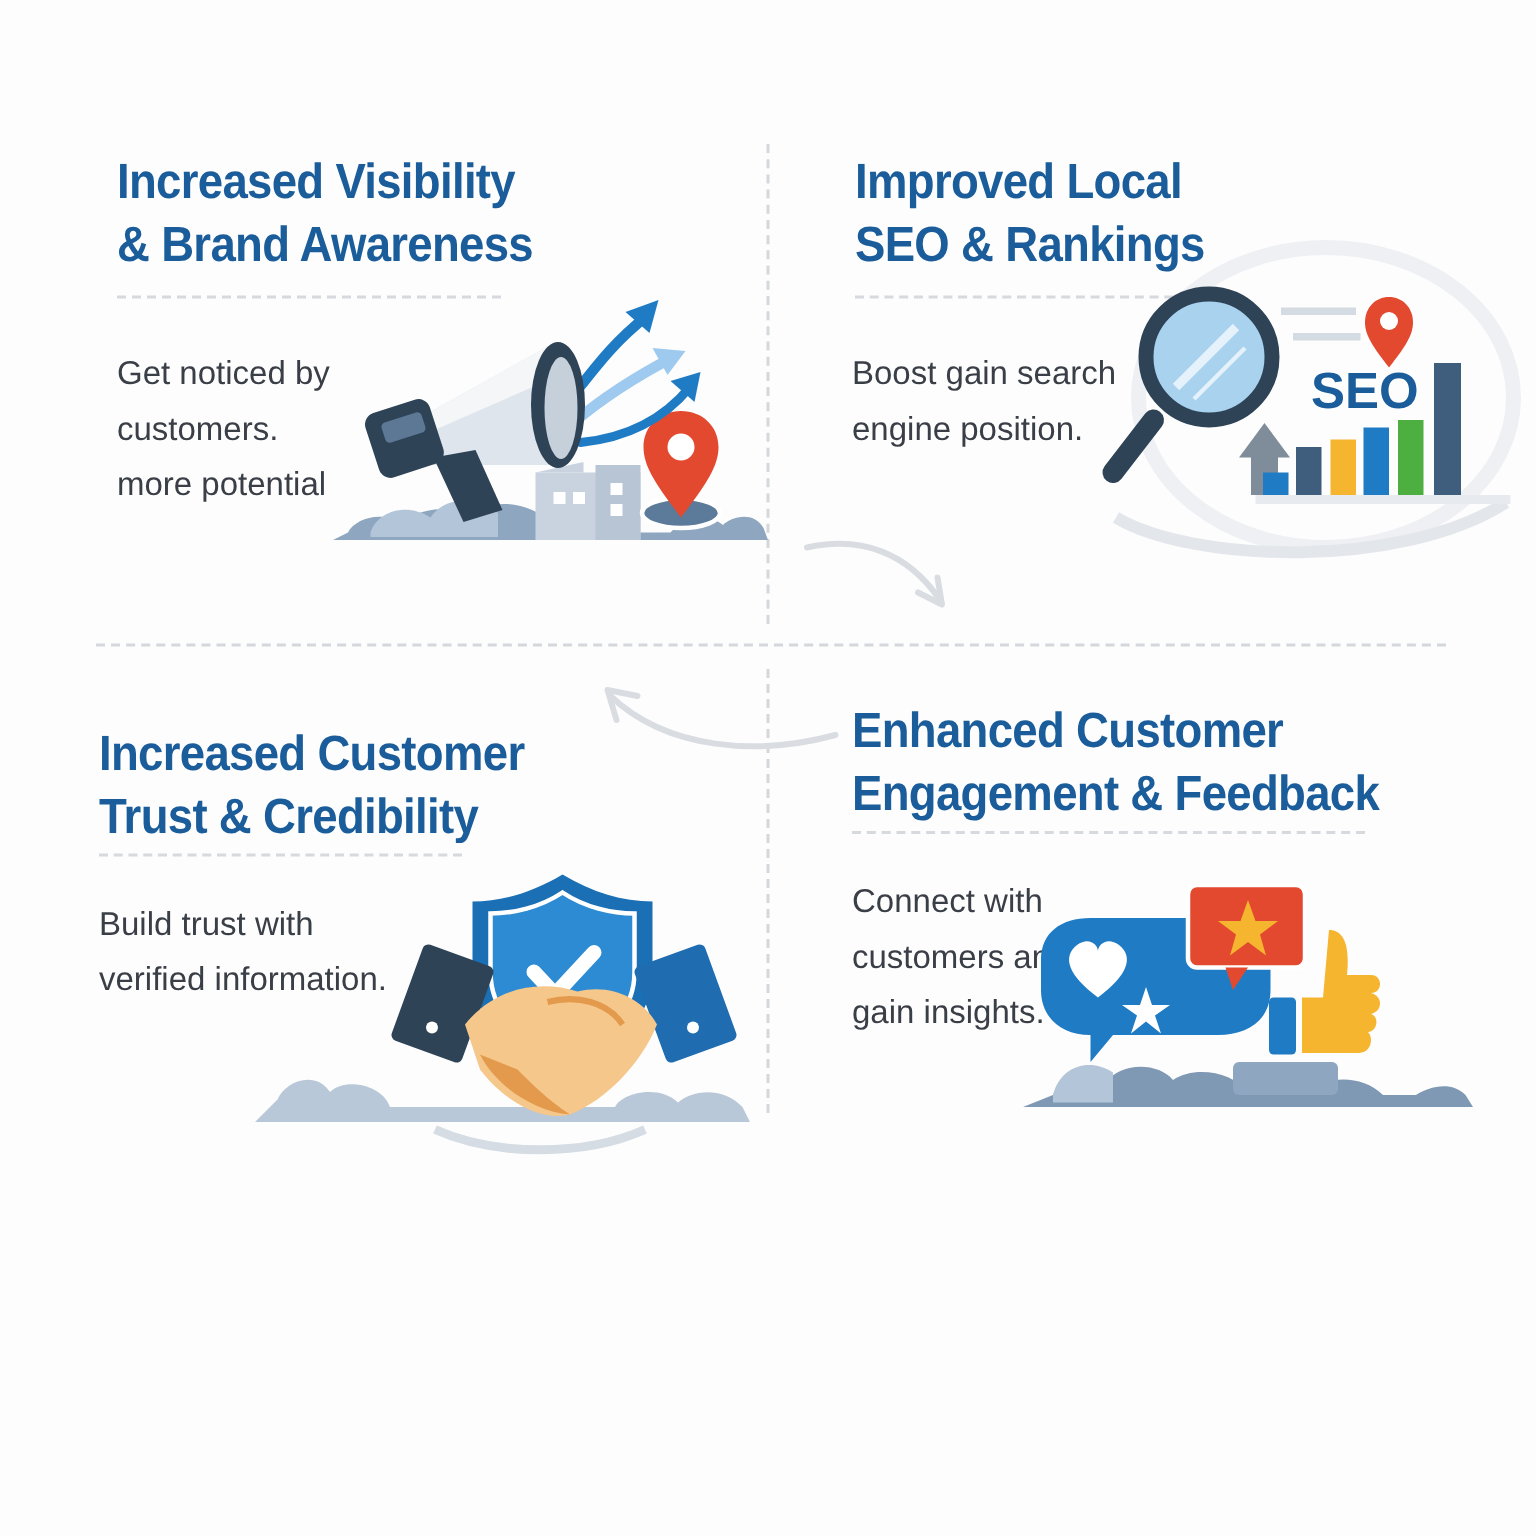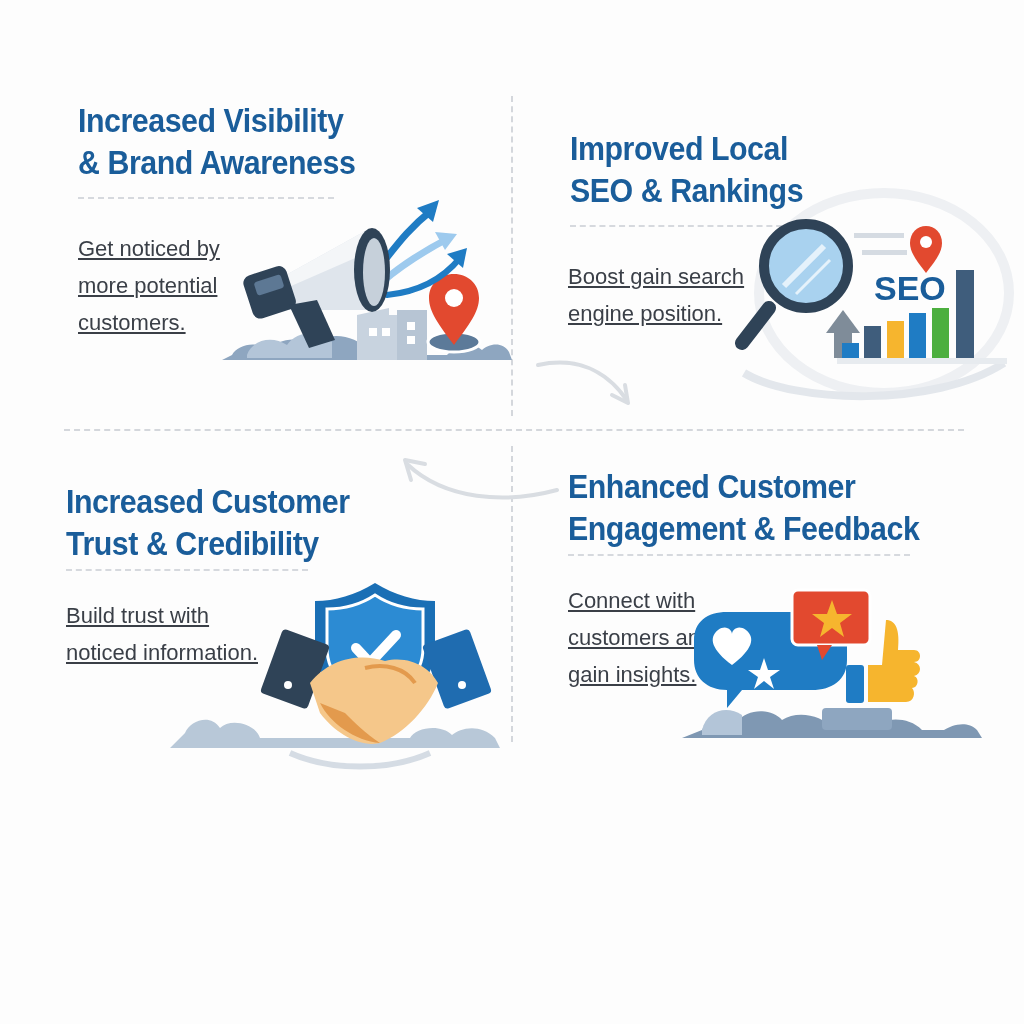--- a/index.html
+++ b/index.html
@@ -1,21 +1,21 @@
 <!DOCTYPE html>
 <html><head>
 <meta charset="utf-8">
 <style>
   html, body { margin:0; padding:0; }
   body { width:1024px; height:1024px; background:#fdfdfd; position:relative; overflow:hidden; font-family:"Liberation Sans", sans-serif; }
   .quad { position:absolute; }
   .title { position:absolute; color:#1a5d9a; font-weight:700; font-size:33px; line-height:42px; letter-spacing:-0.5px; font-family:"Liberation Sans", sans-serif; white-space:nowrap; transform:scaleX(0.92); transform-origin:left top; }
   .rule { position:absolute; height:0; border-top:2px dashed #d6d9de; }
   .desc { position:absolute; color:#3a3f47; font-size:22px; line-height:37px; font-family:"Liberation Sans", sans-serif; }
-  .desc span { display:block; white-space:nowrap;text-decoration:underline; }
+  .desc span { display:block; white-space:nowrap; }
   .vdiv { position:absolute; left:511px; width:0; border-left:2px dashed #d4d7dc; }
   .hdiv { position:absolute; top:429px; left:64px; width:900px; height:0; border-top:2px dashed #d4d7dc; }
   svg { position:absolute; overflow:visible; }
 </style>
 </head>
 <body>
 
 <div class="vdiv" style="top:96px;height:320px;"></div>
 <div class="vdiv" style="top:446px;height:296px;"></div>
 <div class="hdiv"></div>
@@ -30,22 +30,22 @@
 </svg>
 
 <section class="quad" style="left:12px;top:0;width:512px;height:430px;">
   <div class="title" style="left:66px;top:100px;">
     <div>Increased Visibility</div>
     <div>&amp; Brand Awareness</div>
   </div>
   <div class="rule" style="left:66px;top:197px;width:256px;"></div>
   <div class="desc" style="left:66px;top:230px;">
     <span>Get noticed by</span>
+    <span>customers.</span>
     <span>more potential</span>
-    <span>customers.</span>
   </div>
   <svg style="left:205px;top:190px;" width="300" height="175" viewBox="0 0 300 175">
 
     <path d="M5 170 L295 170 L292 162 C285 150 270 155 265 160 C250 148 235 160 230 165 L200 165 C190 150 165 150 150 160 C140 145 110 140 95 155 C80 145 60 150 50 160 C40 150 20 155 15 165 Z" fill="#8ea6c0"></path>
     <path d="M30 165 C35 150 55 145 70 155 C80 140 105 140 115 152 L115 168 L30 168 Z" fill="#b3c5d8"></path>
 
     <rect x="140" y="125" width="70" height="45" fill="#c8d3df"></rect>
     <polygon points="140,125 172,118 172,125" fill="#c8d3df"></polygon>
     <rect x="180" y="120" width="30" height="50" fill="#b7c5d4"></rect>
     <rect x="152" y="138" width="8" height="8" fill="#fff"></rect>
@@ -67,21 +67,21 @@
     <polygon points="60,90 150,40 160,120 72,120" fill="#dfe5ec"></polygon>
     <polygon points="60,90 150,40 152,62 65,100" fill="#f4f6f8"></polygon>
     <ellipse cx="155" cy="80" rx="18" ry="42" fill="#2f4357"></ellipse>
     <ellipse cx="157" cy="82" rx="11" ry="34" fill="#c6d0da"></ellipse>
     <rect x="30" y="80" width="45" height="45" rx="8" fill="#2f4357" transform="rotate(-18 52 102)"></rect>
     <rect x="38" y="88" width="28" height="14" rx="3" fill="#5d7894" transform="rotate(-18 52 95)"></rect>
     <polygon points="72,115 100,110 118,150 92,158" fill="#2f4357"></polygon>
   </svg>
 </section>
 
-<section class="quad" style="left:512px;top:0;width:512px;height:430px;margin-top:28px;">
+<section class="quad" style="left:512px;top:0;width:512px;height:430px;">
   <div class="title" style="left:58px;top:100px;">
     <div>Improved Local</div>
     <div>SEO &amp; Rankings</div>
   </div>
   <div class="rule" style="left:58px;top:197px;width:222px;"></div>
   <div class="desc" style="left:56px;top:230px;">
     <span>Boost gain search</span>
     <span>engine position.</span>
   </div>
   <svg style="left:222px;top:160px;" width="280" height="215" viewBox="0 0 280 215">
@@ -114,21 +114,21 @@
 </section>
 
 <section class="quad" style="left:0;top:445px;width:512px;height:330px;">
   <div class="title" style="left:66px;top:36px;">
     <div>Increased Customer</div>
     <div>Trust &amp; Credibility</div>
   </div>
   <div class="rule" style="left:66px;top:124px;width:242px;"></div>
   <div class="desc" style="left:66px;top:152px;">
     <span>Build trust with</span>
-    <span>noticed information.</span>
+    <span>verified information.</span>
   </div>
   <svg style="left:170px;top:128px;" width="330" height="200" viewBox="0 0 330 200">
     <path d="M0 175 L330 175 L325 165 C310 150 290 155 282 162 C270 150 245 155 240 165 L90 165 C85 150 60 145 50 155 C40 140 20 148 15 160 Z" fill="#b8c8d8"></path>
     <path d="M120 180 C160 198 220 198 260 180" fill="none" stroke="#d5dce4" stroke-width="6"></path>
 
     <path d="M205 10 C185 22 165 28 145 28 L145 75 C145 110 175 130 205 140 C235 130 265 110 265 75 L265 28 C245 28 225 22 205 10 Z" fill="#1a6fb5"></path>
     <path d="M205 22 C190 32 172 36 157 36 L157 75 C157 104 180 120 205 128 C230 120 253 104 253 75 L253 36 C238 36 220 32 205 22 Z" fill="#2c8bd3" stroke="#fff" stroke-width="3"></path>
     <path d="M186 75 L200 90 L226 62" fill="none" stroke="#fff" stroke-width="10" stroke-linecap="round" stroke-linejoin="round"></path>
 
     <rect x="100" y="62" width="50" height="68" rx="4" fill="#2f4357" transform="rotate(20 125 96)"></rect>

